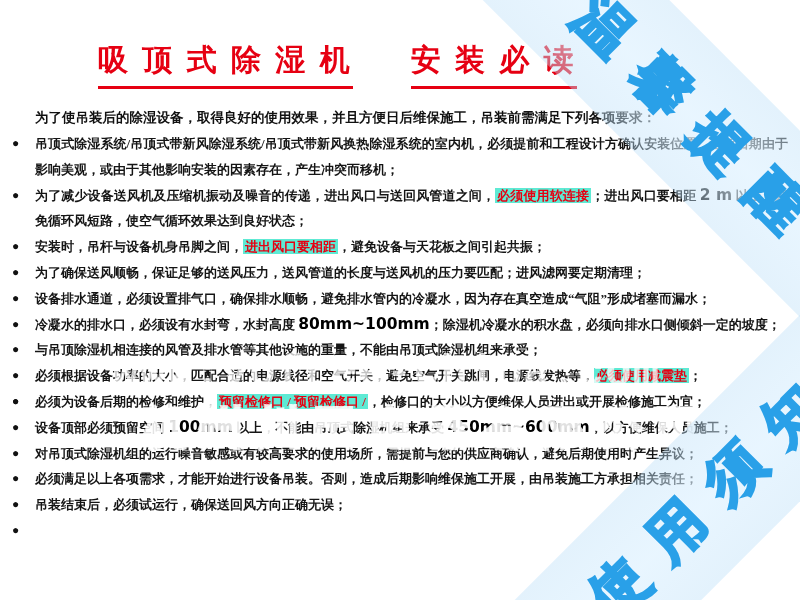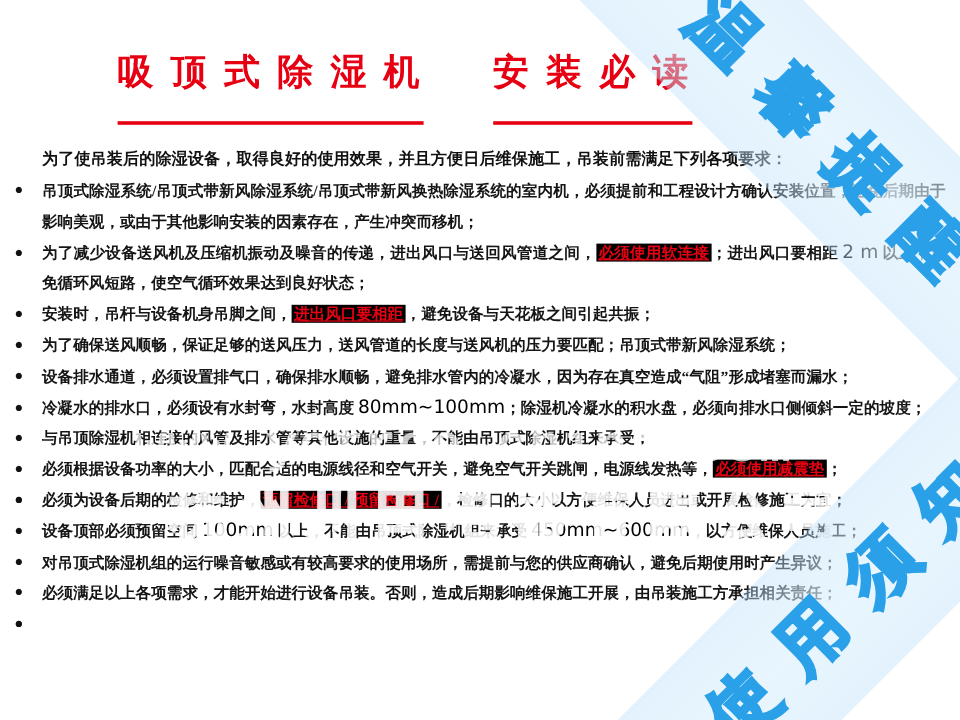--- a/index.html
+++ b/index.html
@@ -23,21 +23,21 @@
     margin-left: 88px;
     margin-bottom: 16px;
   }
   .title-part {
     font-family: "Liberation Sans", "DejaVu Sans", sans-serif;
     font-weight: 800;
     font-size: 30px;
     letter-spacing: 3px;
     color: #e60012;
     border-bottom: 3px solid #e60012;
-    padding-bottom: 20px;
+    padding-bottom: 5px;
     white-space: nowrap;
   }
   .intro {
     margin: 0 0 1px 0;
     padding-left: 25px;
     font-size: 13.5px;
     font-weight: 700;
     color: #111;
     line-height: 25px;
   }
@@ -55,28 +55,27 @@
     line-height: 25.8px;
     text-align: justify;
   }
   .bullet {
     position: absolute;
     left: 2px; top: 0;
     font-size: 12px;
     color: #111;
   }
   .hl {
-    background: #000000;
+    background: #5eead4;
     color: #e60012;
-    text-decoration: underline;
     padding: 0 2px;
   }
   .num {
     font-family: "DejaVu Sans", "Liberation Sans", sans-serif;
-    font-weight: 400;
+    font-weight: 700;
     font-size: 15.5px;
     color: #000;
     margin-top: 48px;
   }
 
   
   .wm-url {
     position: absolute;
     left: 112px; top: 348px;
     z-index: 2;
@@ -146,26 +145,26 @@
 <div class="content">
   <div class="title-row">
     <span class="title-part">吸 顶 式 除 湿 机</span>
     <span class="title-part">安 装 必 读</span>
   </div>
   <p class="intro">为了使吊装后的除湿设备，取得良好的使用效果，并且方便日后维保施工，吊装前需满足下列各项要求：</p>
   <ul class="req-list">
       <li><span class="bullet">●</span><span>吊顶式除湿系统/吊顶式带新风除湿系统/吊顶式带新风换热除湿系统的室内机，必须提前和工程设计方确认安装位置，避免后期由于影响美观，或由于其他影响安装的因素存在，产生冲突而移机；</span></li>
       <li><span class="bullet">●</span><span>为了减少设备送风机及压缩机振动及噪音的传递，进出风口与送回风管道之间，</span><span class="hl">必须使用软连接</span><span>；进出风口要相距 </span><span class="num">2 m</span><span> 以上，避免循环风短路，使空气循环效果达到良好状态；</span></li>
       <li><span class="bullet">●</span><span>安装时，吊杆与设备机身吊脚之间，</span><span class="hl">进出风口要相距</span><span>，避免设备与天花板之间引起共振；</span></li>
-      <li><span class="bullet">●</span><span>为了确保送风顺畅，保证足够的送风压力，送风管道的长度与送风机的压力要匹配；吊顶式带新风除湿系统；</span></li>
+      <li><span class="bullet">●</span><span>为了确保送风顺畅，保证足够的送风压力，送风管道的长度与送风机的压力要匹配；进风滤网要定期清理；</span></li>
       <li><span class="bullet">●</span><span>设备排水通道，必须设置排气口，确保排水顺畅，避免排水管内的冷凝水，因为存在真空造成“气阻”形成堵塞而漏水；</span></li>
       <li><span class="bullet">●</span><span>冷凝水的排水口，必须设有水封弯，水封高度 </span><span class="num">80mm~100mm</span><span>；除湿机冷凝水的积水盘，必须向排水口侧倾斜一定的坡度；</span></li>
       <li><span class="bullet">●</span><span>与吊顶除湿机相连接的风管及排水管等其他设施的重量，不能由吊顶式除湿机组来承受；</span></li>
       <li><span class="bullet">●</span><span>必须根据设备功率的大小，匹配合适的电源线径和空气开关，避免空气开关跳闸，电源线发热等，</span><span class="hl">必须使用减震垫</span><span>；</span></li>
       <li><span class="bullet">●</span></li>
       <li><span class="bullet">●</span><span>必须为设备后期的检修和维护，</span><span class="hl">预留检修口 / 预留检修口 /</span><span>，检修口的大小以方便维保人员进出或开展检修施工为宜；</span></li>
       <li><span class="bullet">●</span><span>设备顶部必须预留空间 </span><span class="num">100mm</span><span> 以上，不能由吊顶式除湿机组来承受 </span><span class="num">450mm~600mm</span><span>，以方便维保人员施工；</span></li>
       <li><span class="bullet">●</span><span>对吊顶式除湿机组的运行噪音敏感或有较高要求的使用场所，需提前与您的供应商确认，避免后期使用时产生异议；</span></li>
       <li><span class="bullet">●</span><span>必须满足以上各项需求，才能开始进行设备吊装。否则，造成后期影响维保施工开展，由吊装施工方承担相关责任；</span></li>
-      <li><span class="bullet">●</span></li>
+      <li><span class="bullet">●</span><span>吊装结束后，必须试运行，确保送回风方向正确无误；</span></li>
       <li><span class="bullet">●</span></li>
     </ul>
 </div>
 
 </body></html>

